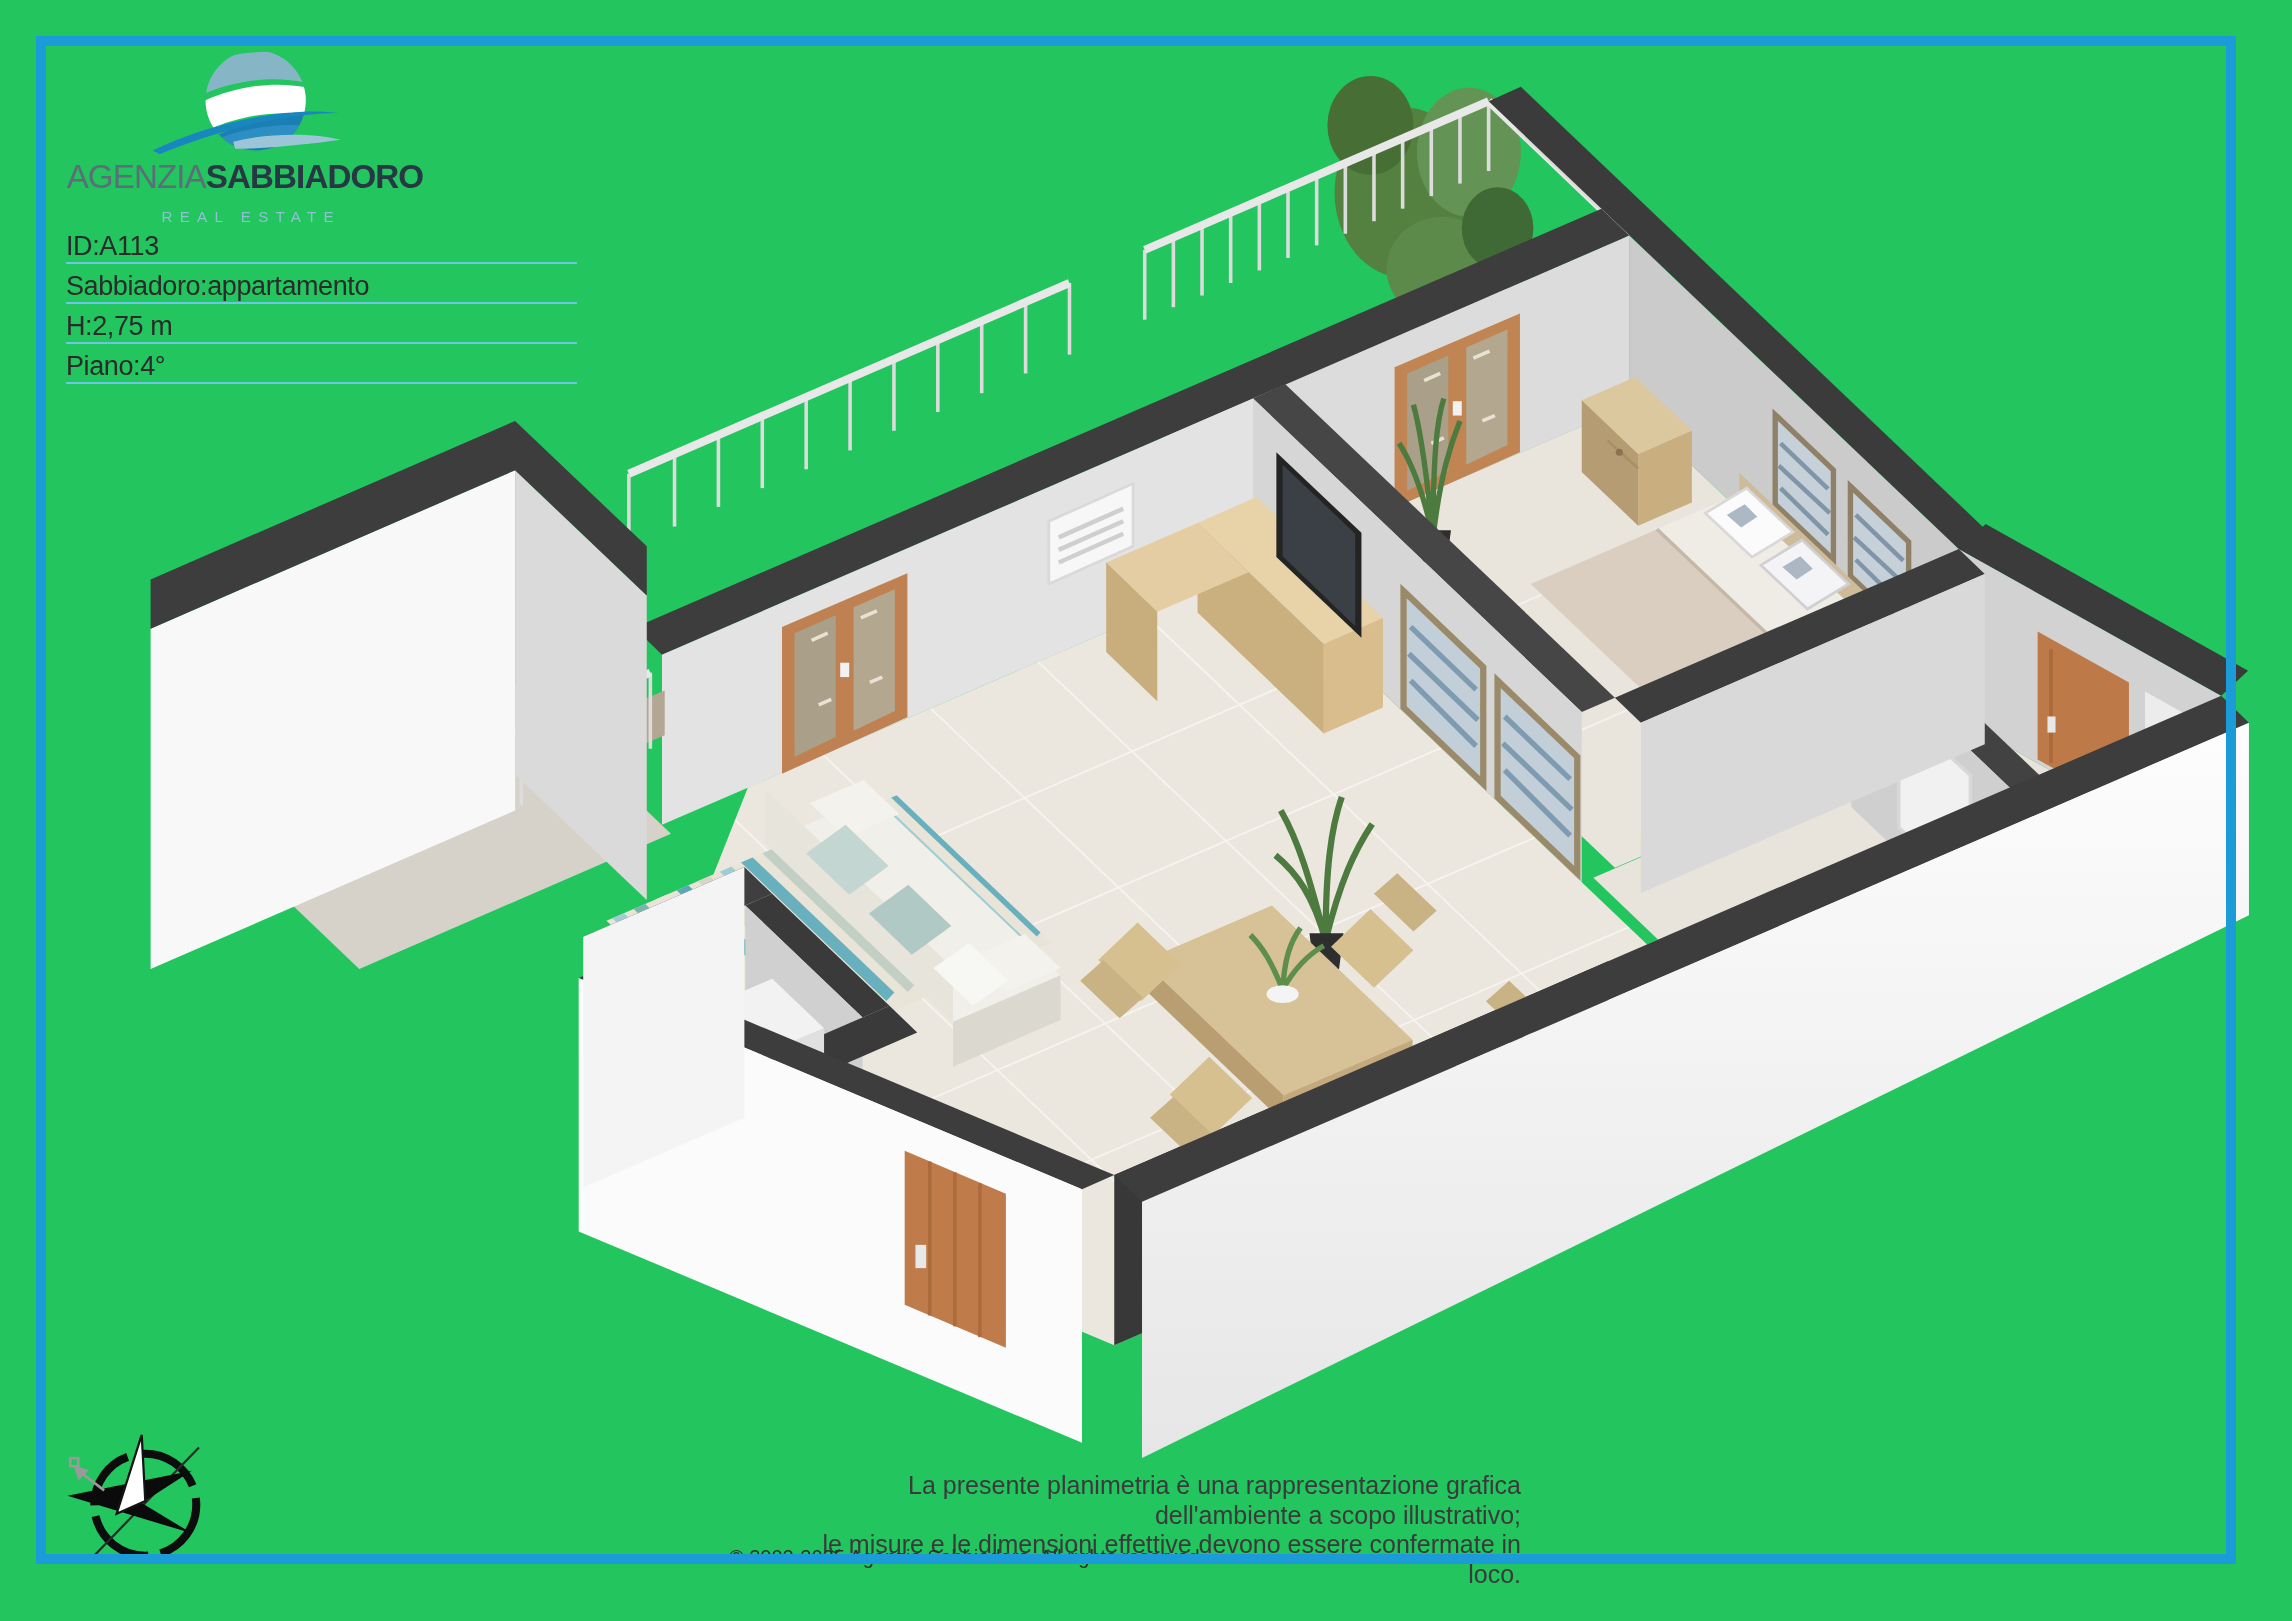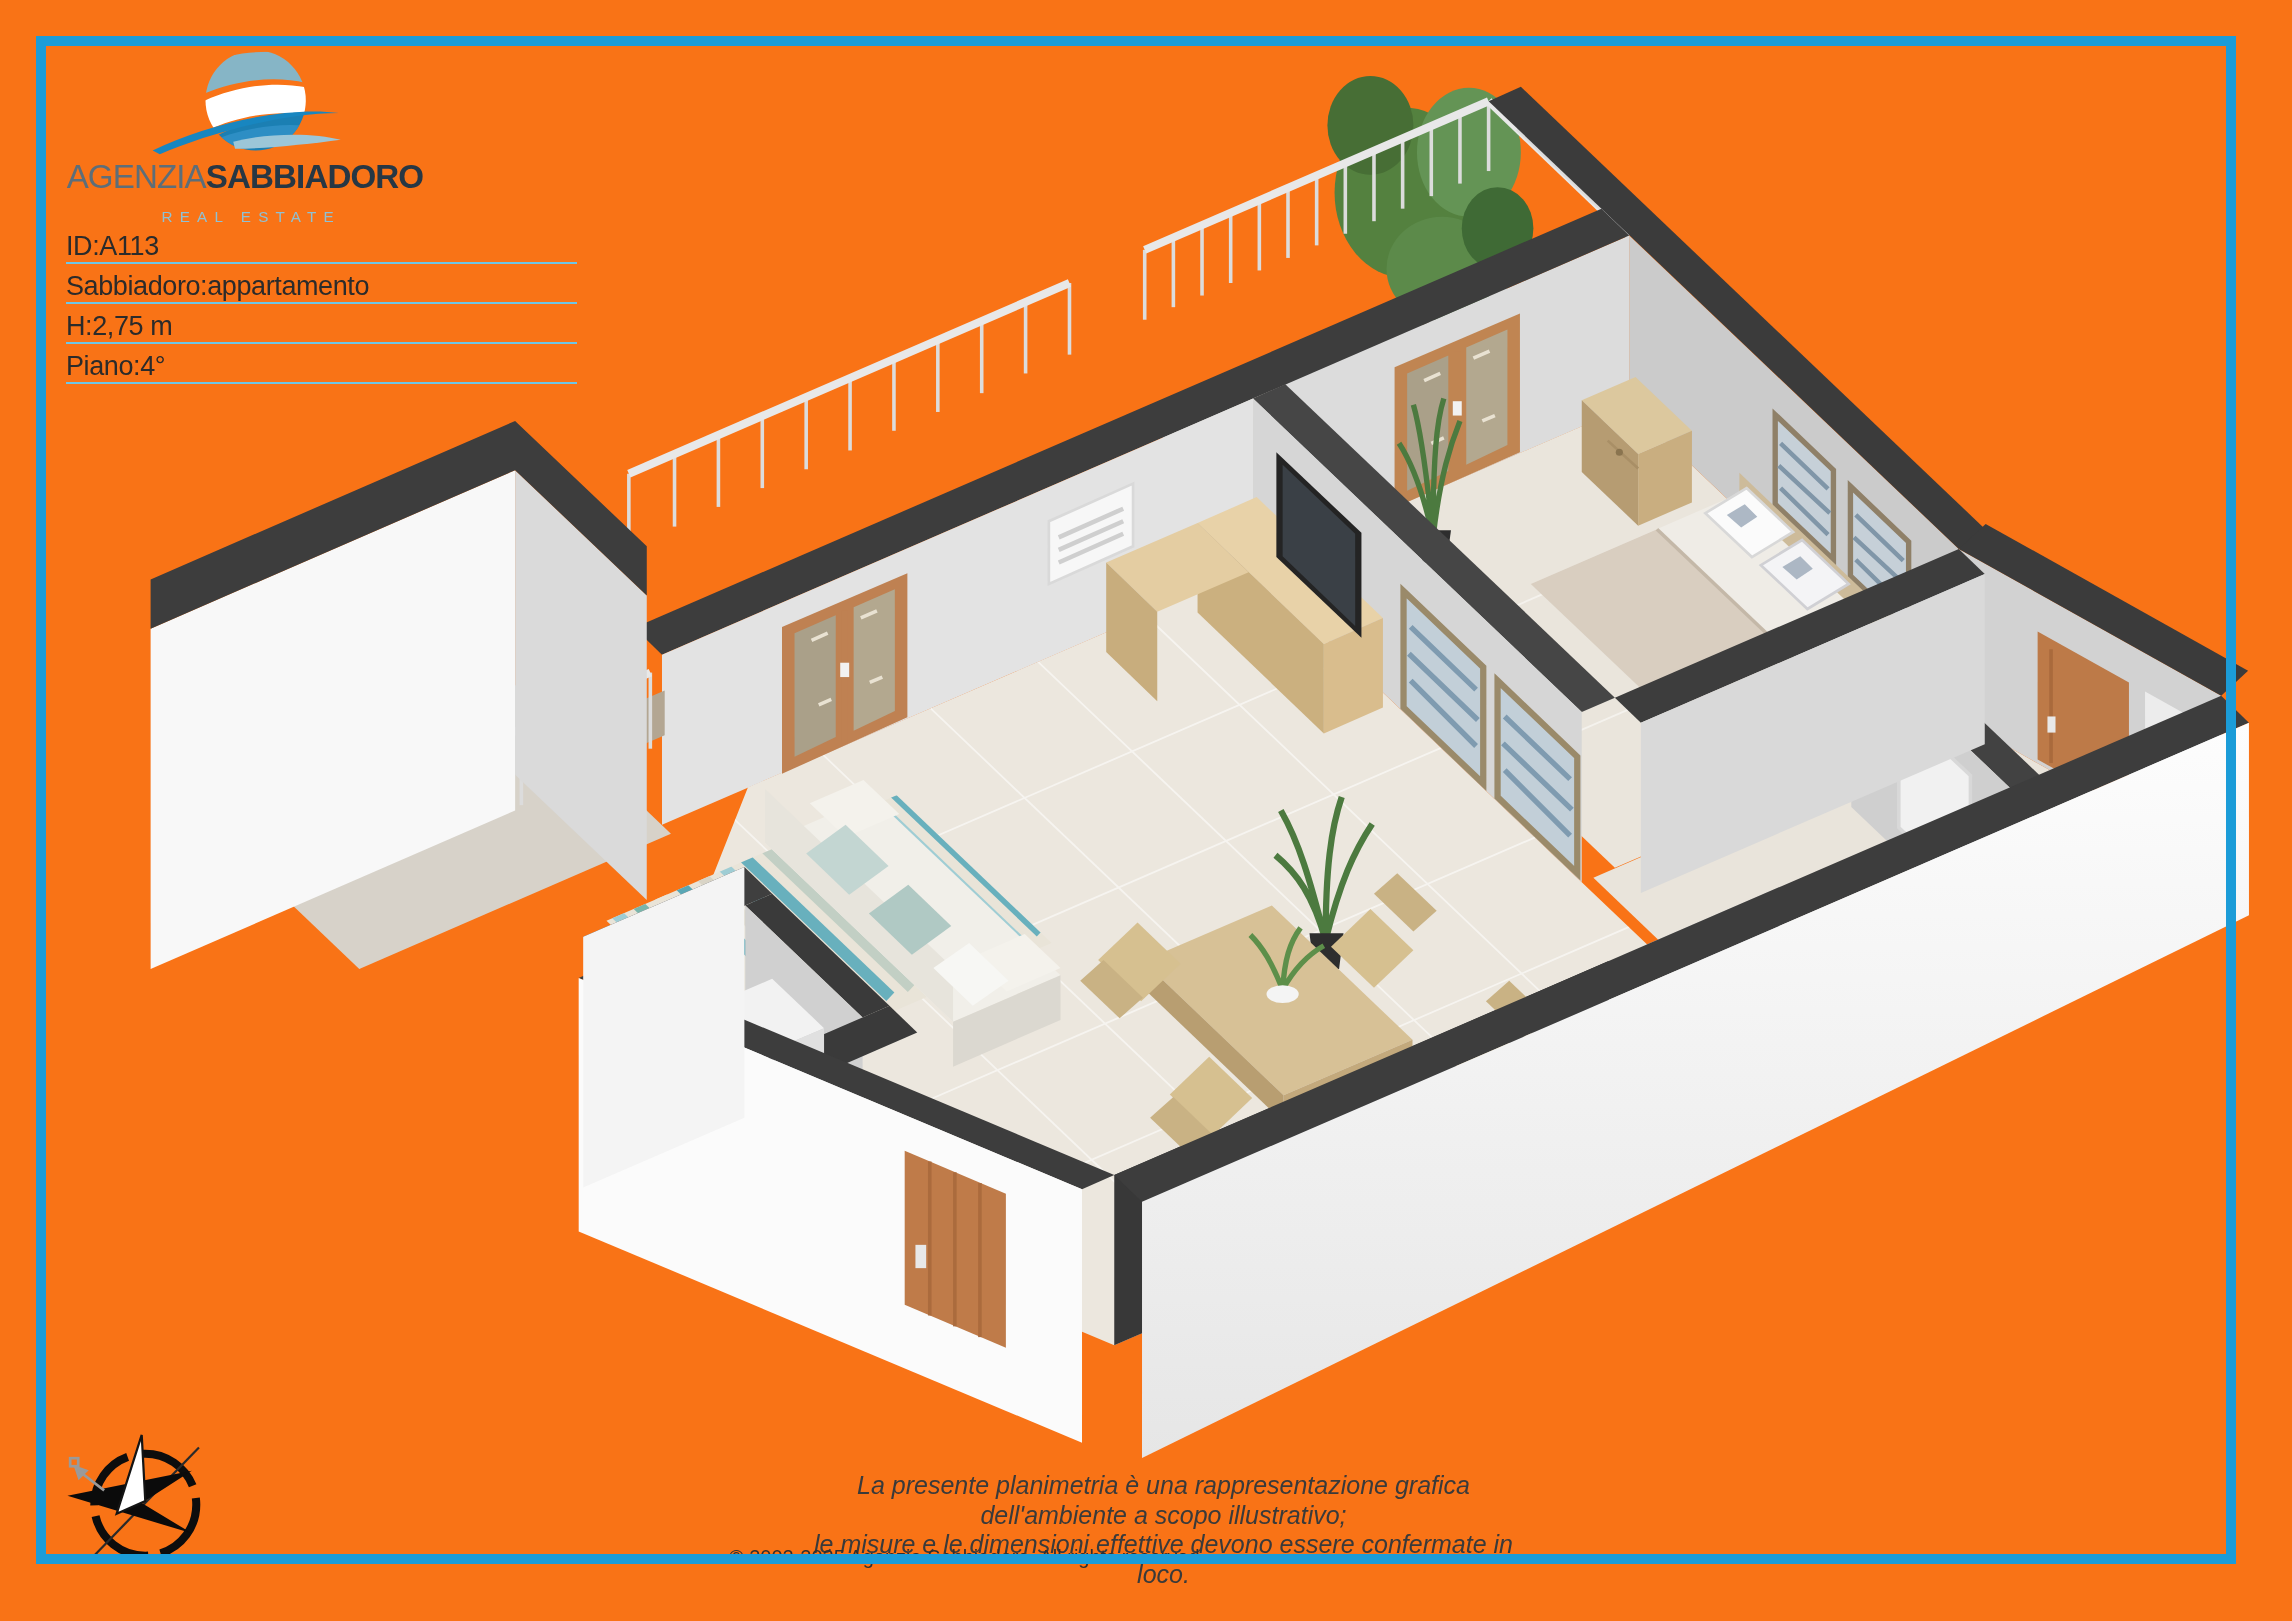--- a/index.html
+++ b/index.html
@@ -2,28 +2,28 @@
 <html style="--accent: #1b9cd8; --underline: #6ec6e6;font-size:14.3px"><head>
 <meta charset="utf-8">
 <style>
   :root{
     --accent:#1b9cd8;
     --underline:#6ec6e6;
     --ink:#2b2b2b;
   }
   *{margin:0;padding:0;box-sizing:border-box;}
   body{font-family:"Liberation Sans", sans-serif; background:#ffffff;}
-  .page{position:relative;width:2293px;height:1621px;background:#f97316;overflow:hidden;}
+  .page{position:relative;width:2293px;height:1621px;background:#22c55e;overflow:hidden;}
   .frame{position:absolute;left:36px;top:36px;width:2200px;height:1528px;border:10.7px solid var(--accent);}
   .logo{position:absolute;left:54px;top:27px;width:466px;height:206px;}
   .info{position:absolute;left:66px;top:224px;width:511px;}
   .info .row{display:flex;align-items:flex-end;height:40px;border-bottom:2.7px solid var(--underline);font-size:27px;color:var(--ink);letter-spacing:-0.4px;}
   .plan{position:absolute;left:0;top:0;width:2293px;height:1621px;}
   .compass{position:absolute;left:63px;top:1426px;width:161px;height:161px;}
-  .disclaimer{position:absolute;left:806px;top:1471px;width:715px;text-align:center;font-size:25px;font-style:italic;color:#3a3a3a;line-height:29.6px;}
+  .disclaimer{position:absolute;left:806px;top:1471px;width:715px;text-align:right;font-size:25px;color:#3a3a3a;line-height:29.6px;}
   .copyright{position:absolute;left:573px;top:1546px;width:788px;text-align:center;font-size:20px;color:#2f2f2f;}
 </style>
 </head>
 <body>
 
 <div class="page">
 
   <svg class="plan" viewBox="0 0 2560 1810">
     <defs>
       <linearGradient id="gOuter" x1="0" y1="0" x2="0" y2="1">

